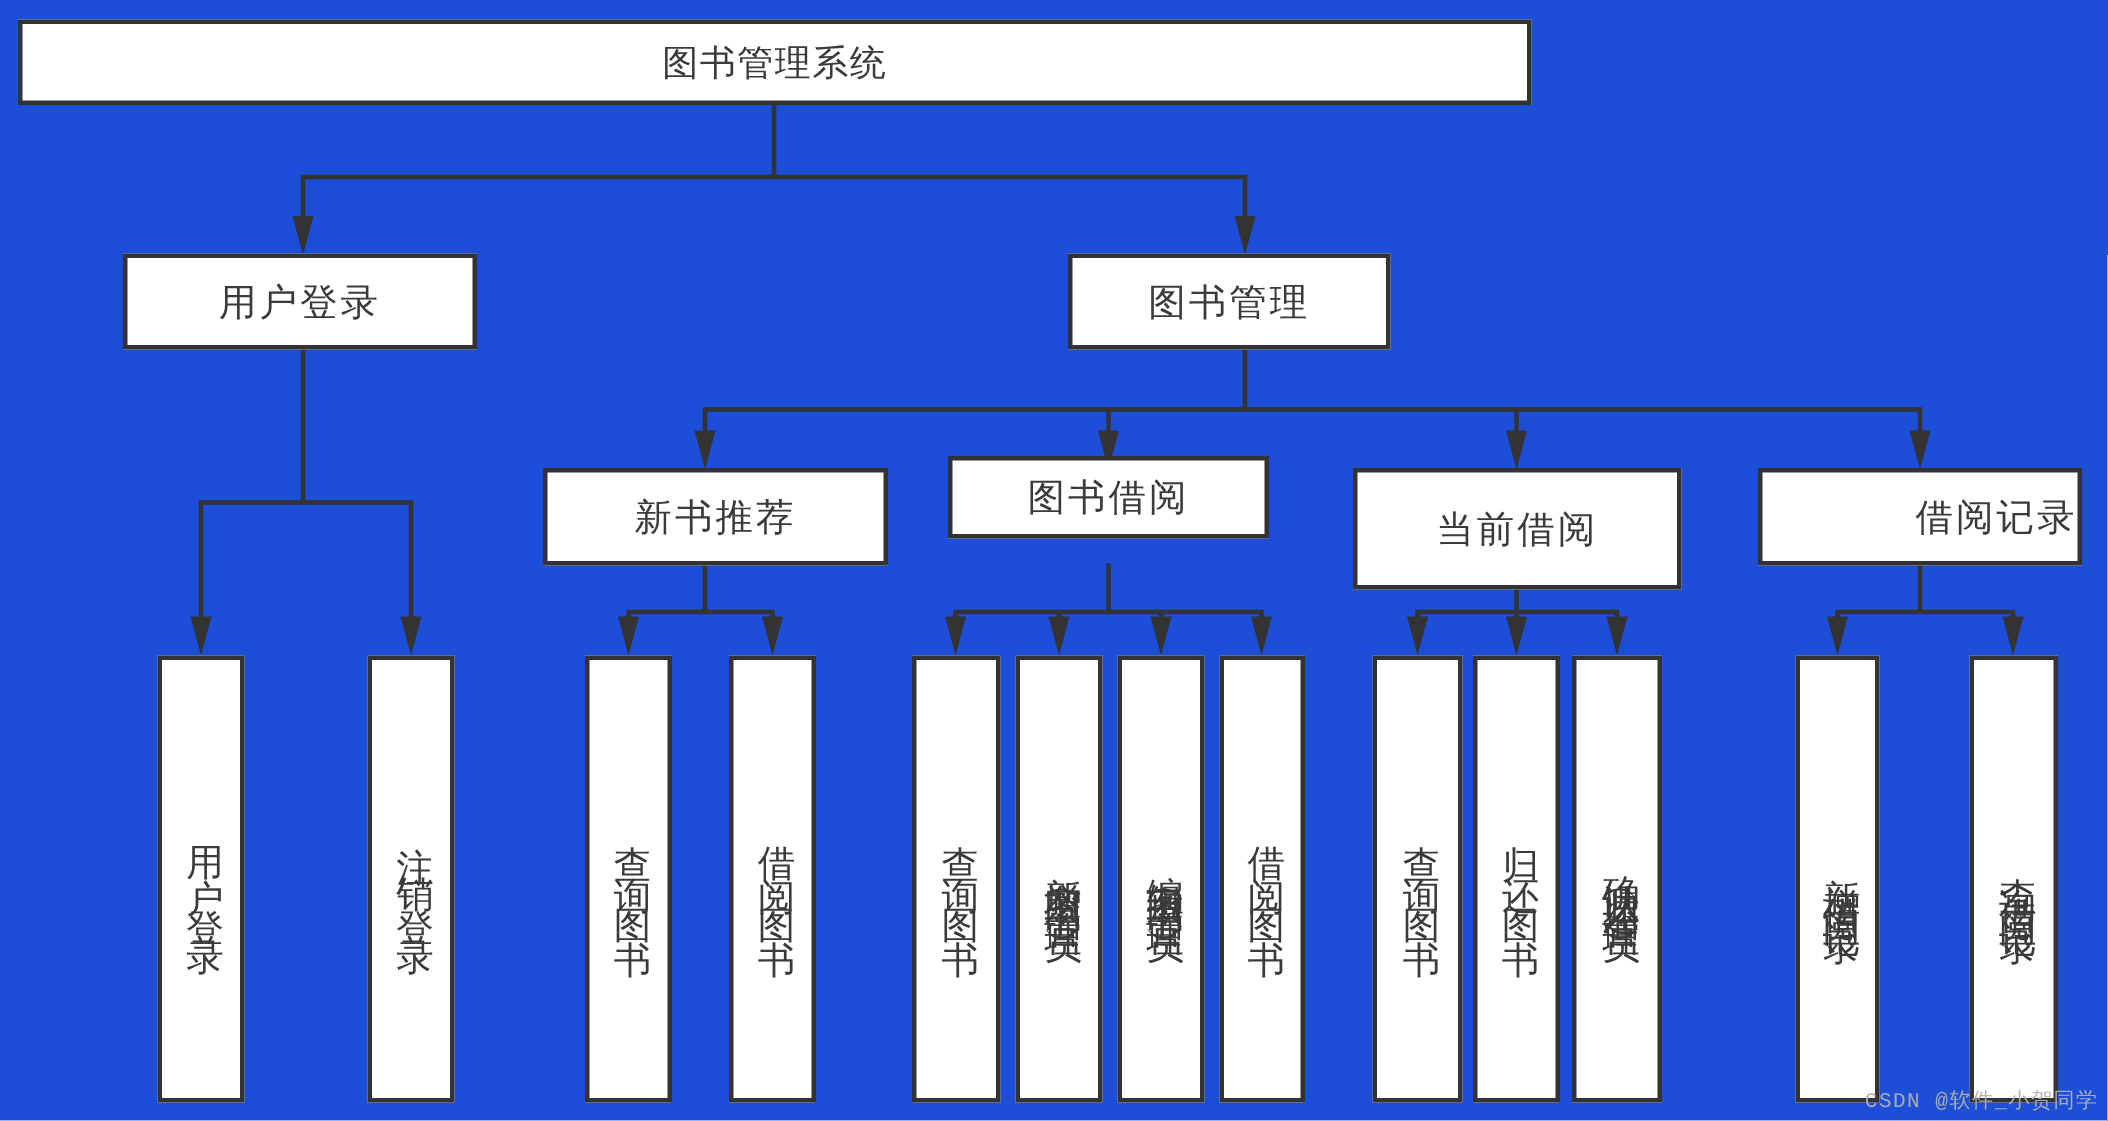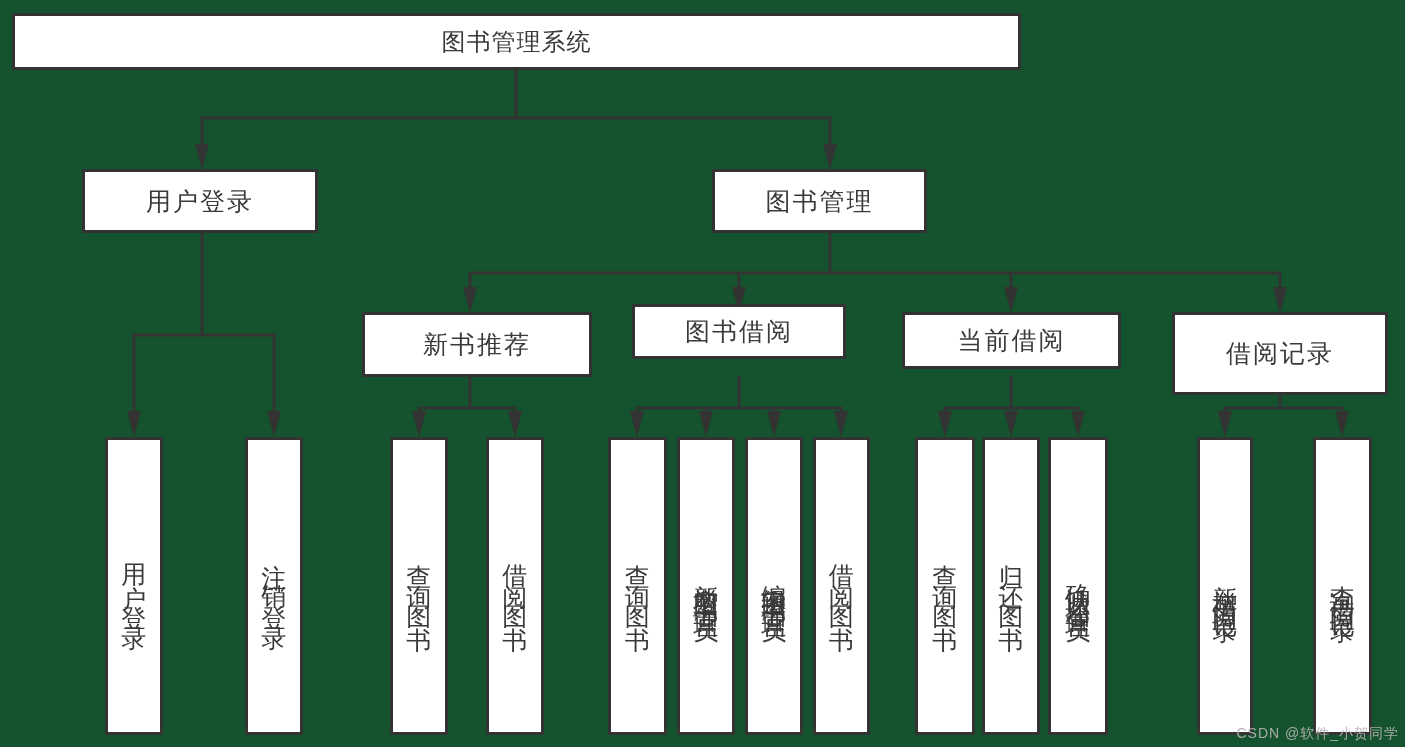--- a/index.html
+++ b/index.html
@@ -1,18 +1,18 @@
 <!DOCTYPE html>
 <html><head>
 <meta charset="utf-8">
 <style>
   html,body{margin:0;padding:0;background:#ffffff;}
   .stage{
-    position:relative;width:1405px;height:747px;background:#14532d;overflow:hidden;
-    font-family:Liberation Sans, sans-serif;color:#3a3a3a;
+    position:relative;width:1405px;height:747px;background:#1d4ed8;overflow:hidden;
+    font-family:Liberation Mono, monospace;color:#3a3a3a;
   }
   .wires{position:absolute;left:0;top:0;z-index:1;}
   .box{
     position:absolute;box-sizing:border-box;background:#ffffff;border:3px solid #333333;
     display:flex;align-items:center;justify-content:center;z-index:2;
   }
   .box.h span{font-size:25px;letter-spacing:2px;white-space:nowrap;}
   #n-root span{font-size:24px;letter-spacing:1px;}
   .box.v span{
     writing-mode:vertical-rl;text-orientation:mixed;
@@ -23,22 +23,22 @@
   .ls-c span{letter-spacing:5px;}    
 
   
   #n-root{left:12px;top:13px;width:1009px;height:57px;}
   
   #n-user-login{left:82px;top:169px;width:236px;height:64px;}
   #n-book-mgmt{left:712px;top:169px;width:215px;height:64px;}
   
   #n-new-books{left:362px;top:312px;width:230px;height:65px;}
   #n-book-borrow{left:632px;top:304px;width:214px;height:55px;}
-  #n-current-borrow{left:902px;top:312px;width:219px;height:57px;}
-  #n-borrow-records{left:1172px;top:312px;width:216px;height:83px;}
+  #n-current-borrow{left:902px;top:312px;width:219px;height:81px;}
+  #n-borrow-records{left:1172px;top:312px;width:216px;height:65px;justify-content:flex-end;}
   
   .leaf{top:437px;height:298px;}
   #l-user-login{left:105px;width:58px;}
   #l-logout{left:245px;width:58px;}
   #l-nb-query{left:390px;width:58px;}
   #l-nb-borrow{left:486px;width:58px;}
   #l-bb-query{left:608px;width:59px;}
   #l-bb-add{left:677px;width:58px;}
   #l-bb-edit{left:745px;width:58px;}
   #l-bb-borrow{left:813px;width:57px;}

